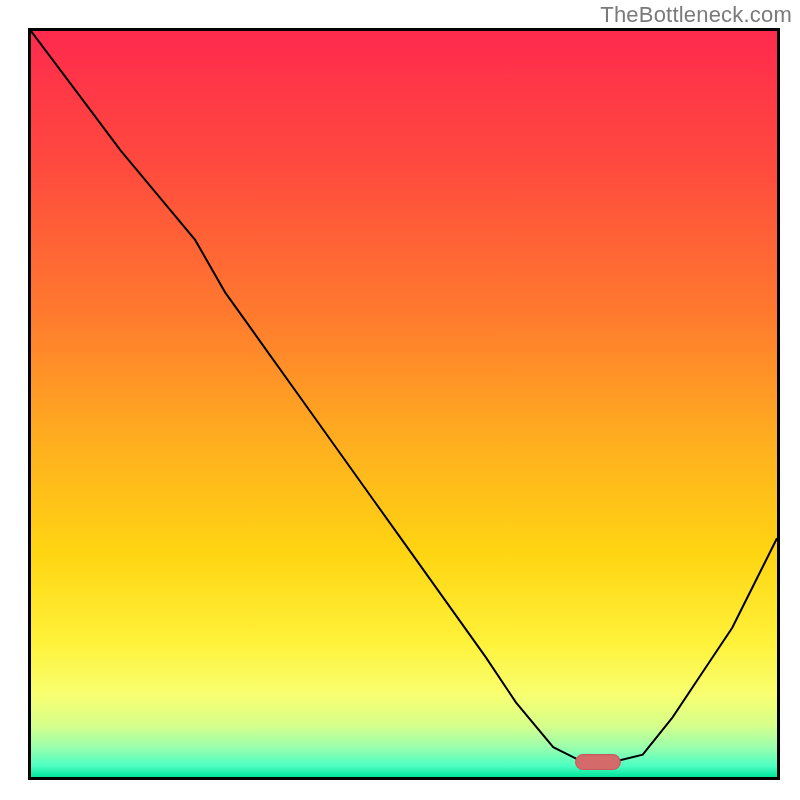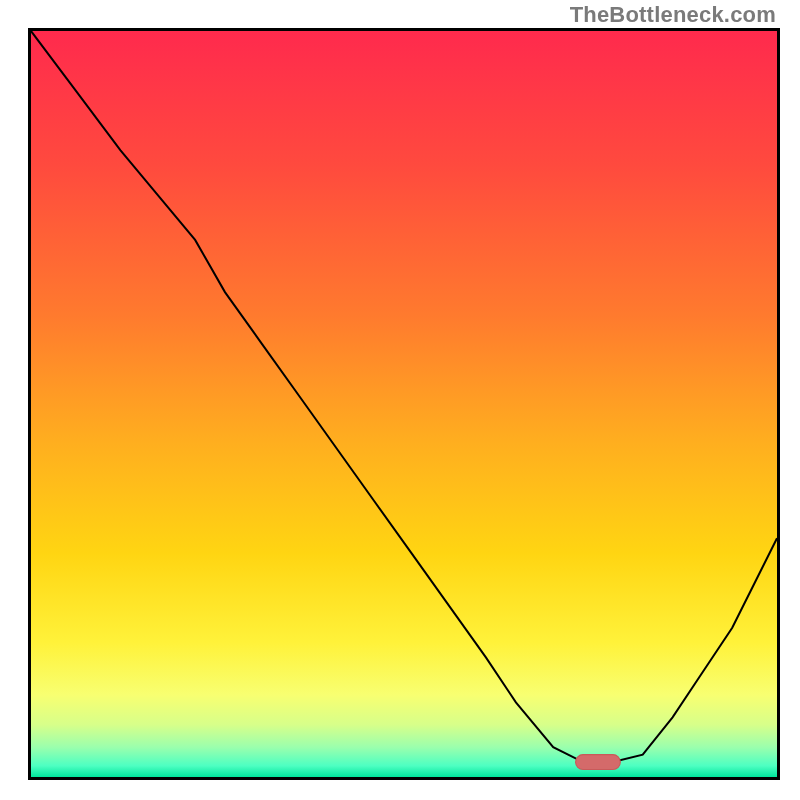--- a/index.html
+++ b/index.html
@@ -12,23 +12,23 @@
     font-family: Arial, Helvetica, sans-serif;
   }
   .stage {
     position: relative;
     width: 800px;
     height: 800px;
   }
   .watermark {
     position: absolute;
     top: 2px;
-    right: 24px;
+    right: 8px;
     font-size: 22px;
-    font-weight: 700;
+    font-weight: 400;
     color: #7a7a7a;
     letter-spacing: 0.2px;
   }
   .plot-area {
     position: absolute;
     left: 28px;
     top: 28px;
     width: 752px;
     height: 752px;
     border: 3px solid #000;

